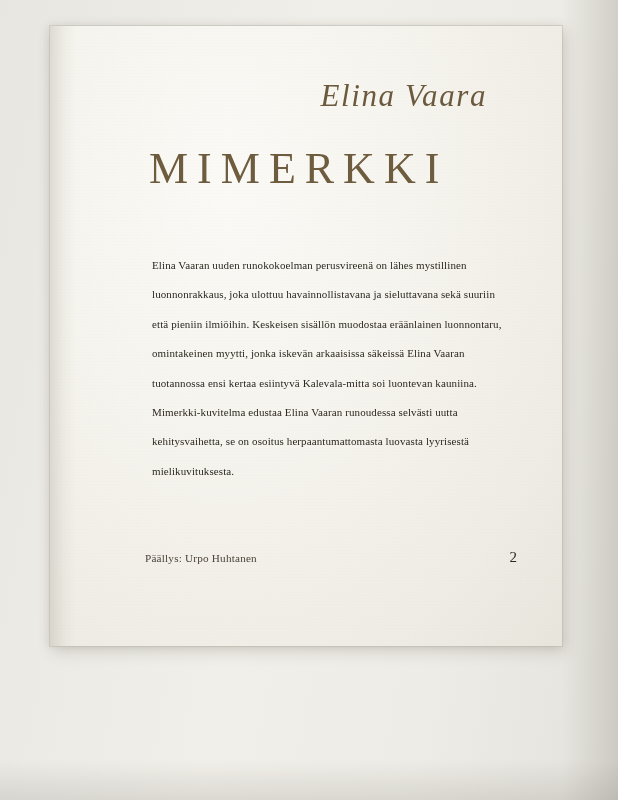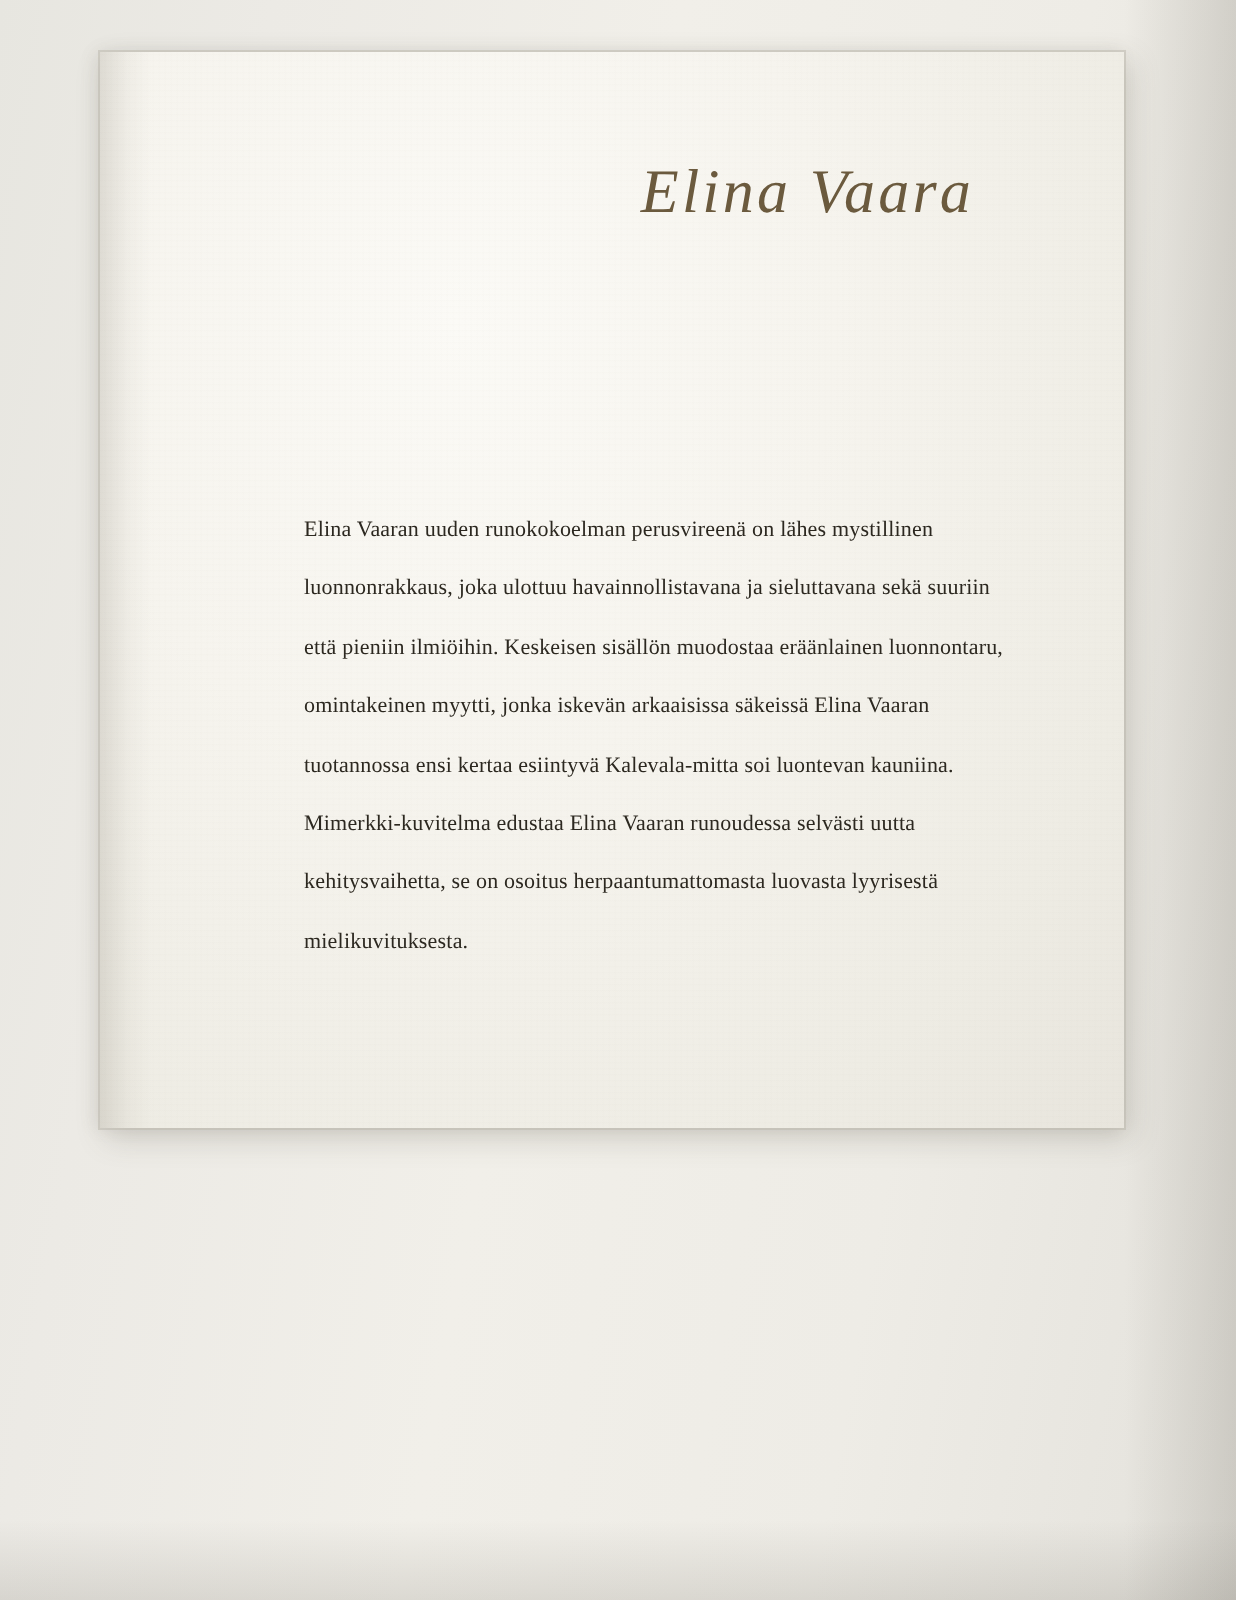--- a/index.html
+++ b/index.html
@@ -18,21 +18,21 @@
     width: 618px;
     height: 800px;
     background: linear-gradient(100deg, #e7e6e0 0%, #eceae5 18%, #f1efe9 45%, #eeece6 72%, #e4e2dc 100%);
   }
   
   #sheet {
     position: absolute;
     left: 50px;
     top: 26px;
     width: 512px;
-    height: 538px;
+    height: 620px;
     background:
       radial-gradient(ellipse at 35% 25%, #fbfaf6 0%, #f6f4ee 40%, #eeece4 78%, #e8e5dd 100%);
     box-shadow:
       0 0 0 1px rgba(190,186,175,0.55),
       3px 5px 14px rgba(90,85,75,0.22),
       -2px 0 8px rgba(120,115,104,0.12);
   }
   
   #spine {
     position: absolute;
@@ -134,21 +134,26 @@
   <div id="bg-bottom"></div>
 
   <div id="sheet">
     <div id="spine"></div>
     <div id="grain"></div>
 
     <div id="content">
 
       <div class="author">Elina Vaara</div>
 
+      <div class="title">MIMERKKI</div>
 
       <div class="blurb">
         <p>Elina Vaaran uuden runokokoelman perusvireenä on lähes mystillinen luonnonrakkaus, joka ulottuu havainnollistavana ja sieluttavana sekä suuriin että pieniin ilmiöihin. Keskeisen sisällön muodostaa eräänlainen luonnontaru, omintakeinen myytti, jonka iskevän arkaaisissa säkeissä Elina Vaaran tuotannossa ensi kertaa esiintyvä Kalevala-mitta soi luontevan kauniina. Mimerkki-kuvitelma edustaa Elina Vaaran runoudessa selvästi uutta kehitysvaihetta, se on osoitus herpaantumattomasta luovasta lyyrisestä mielikuvituksesta.</p>
       </div>
 
+      <div class="footer">
+        <span class="credit">Päällys: Urpo Huhtanen</span>
+        <span class="pagenum">2</span>
+      </div>
 
     </div>
   </div>
 </div>
 
 </body></html>

